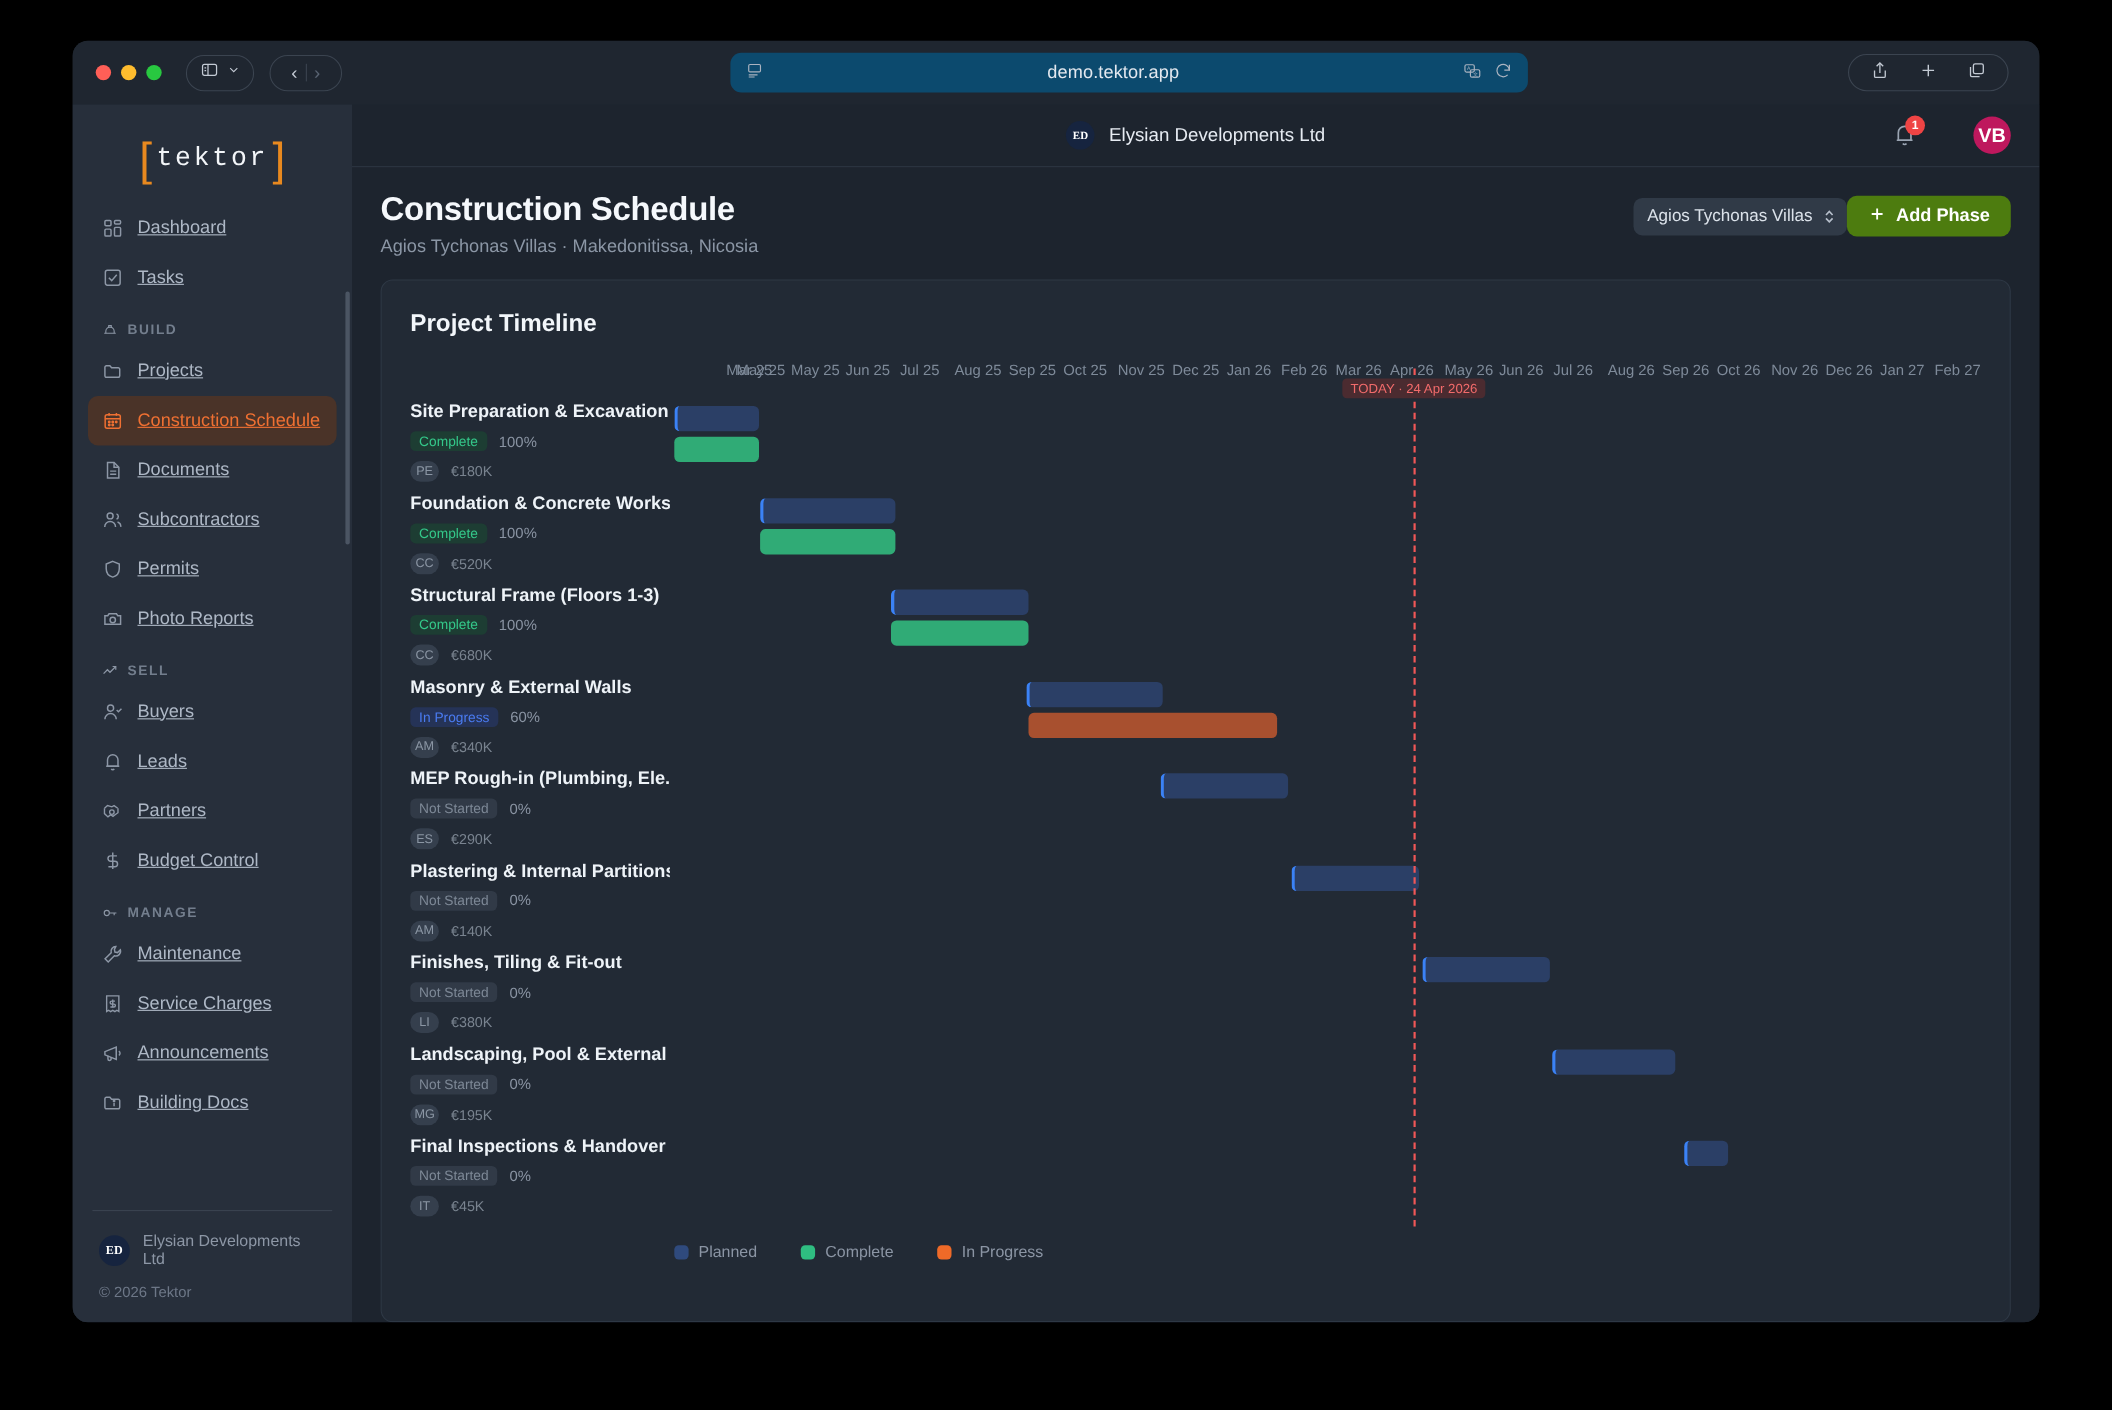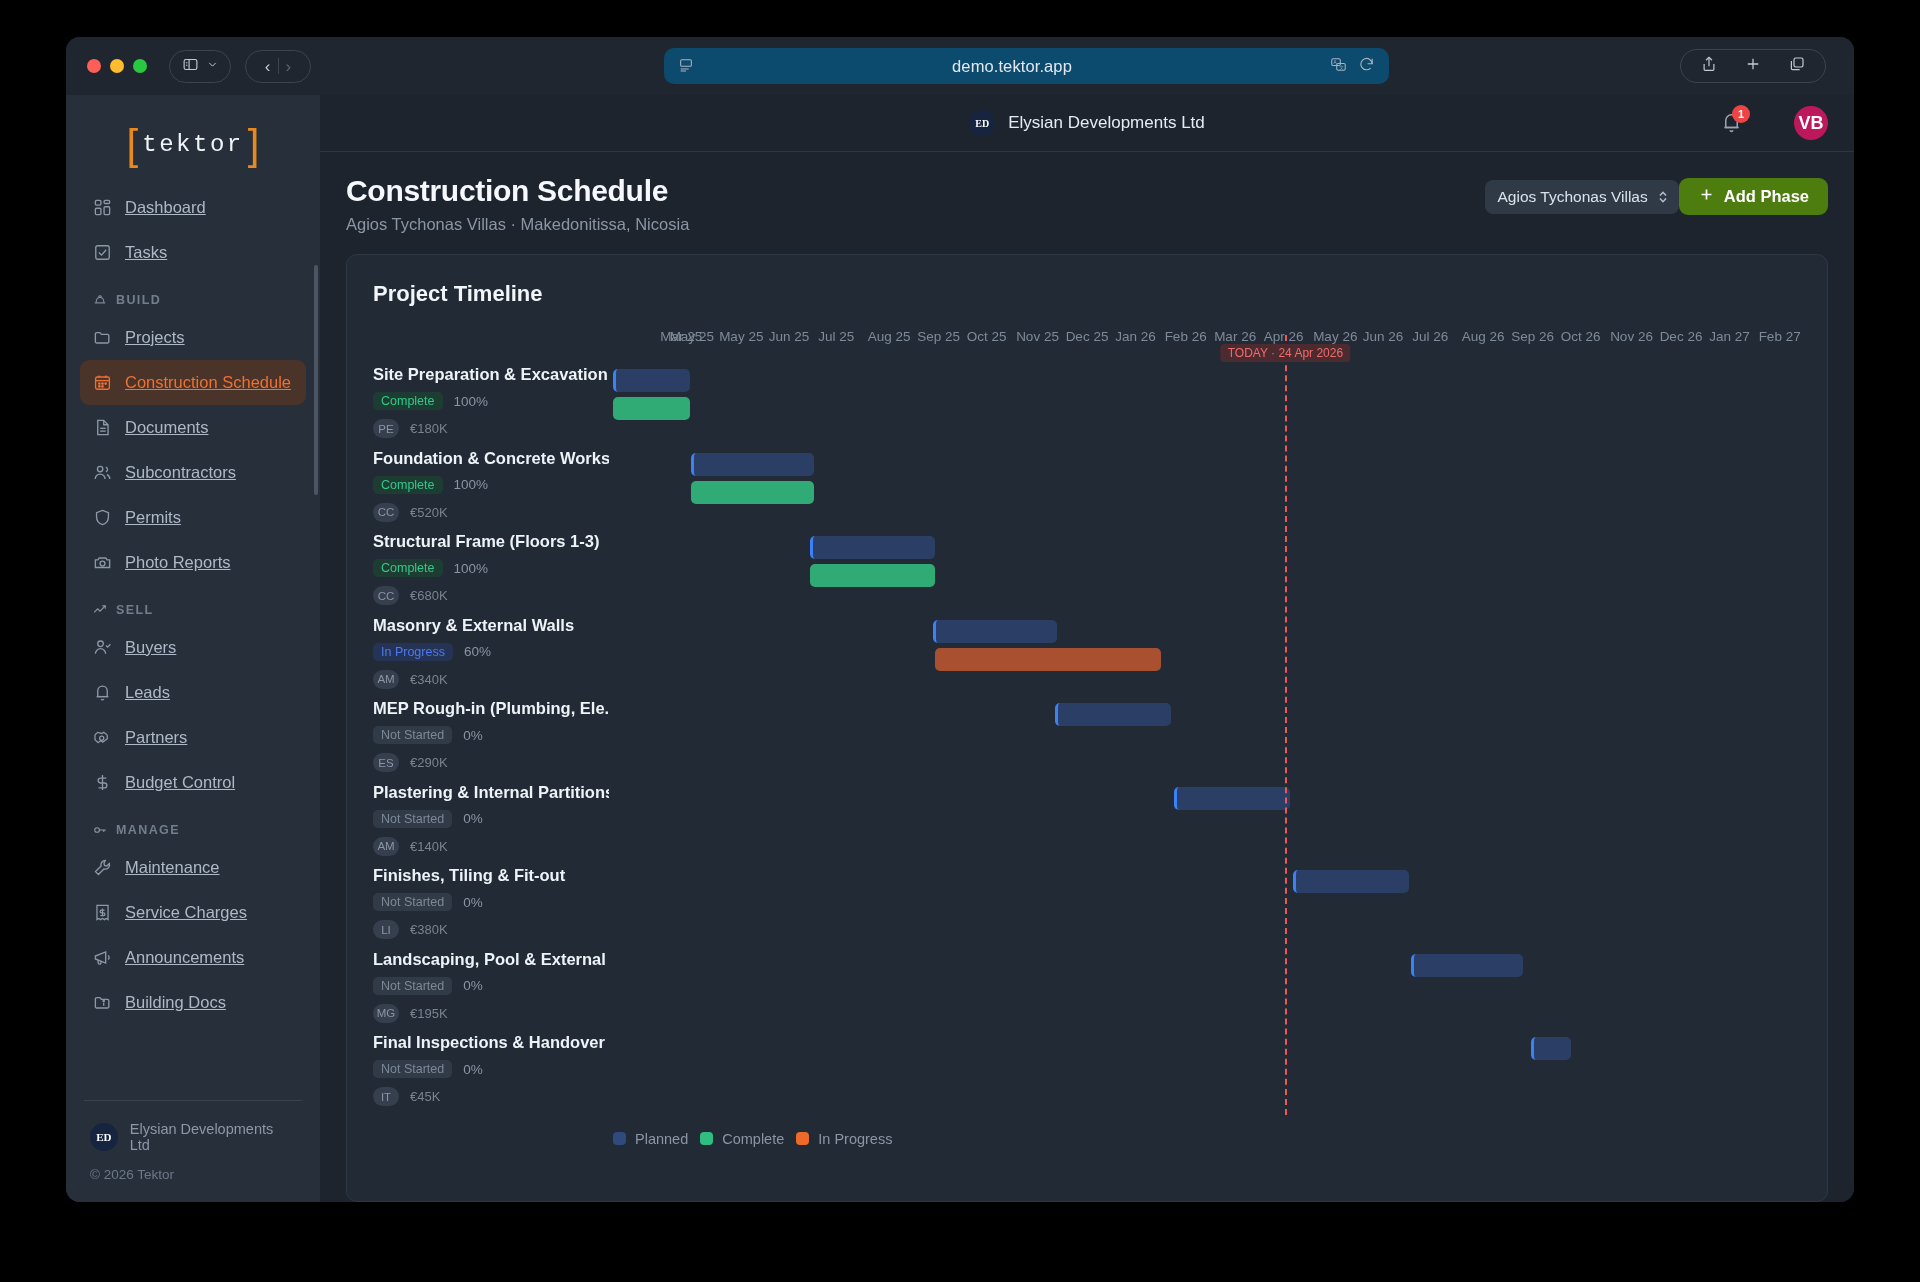--- a/index.html
+++ b/index.html
@@ -202,21 +202,21 @@
     background: #353f4d; color: #8b96a4;
     font-size: 11.5px; display: flex; align-items: center; justify-content: center;
   }
   .cost { color: #79838f; font-size: 13px; }
   .track { position: absolute; left: 240px; right: 0; top: 0; height: 100%; }
   .bar { position: absolute; height: 23px; border-radius: 5px; }
   .bar.planned { background: #2b3f66; border-left: 3px solid #3b82f6; top: 6px; }
   .bar.complete { background: #30ab76; top: 34px; }
   .bar.inprogress { background: #a8502f; top: 34px; }
   #legend {
-    display: flex; align-items: center; gap: 12px;
+    display: flex; align-items: center; gap: 40px;
     padding: 16px 0 0 266px;
   }
   .leg { display: flex; align-items: center; gap: 9px; color: #8b95a4; font-size: 14.5px; }
   .swatch { width: 13px; height: 13px; border-radius: 4px; }
 </style>
 </head>
 <body>
 
 <div id="browser-window">
 

